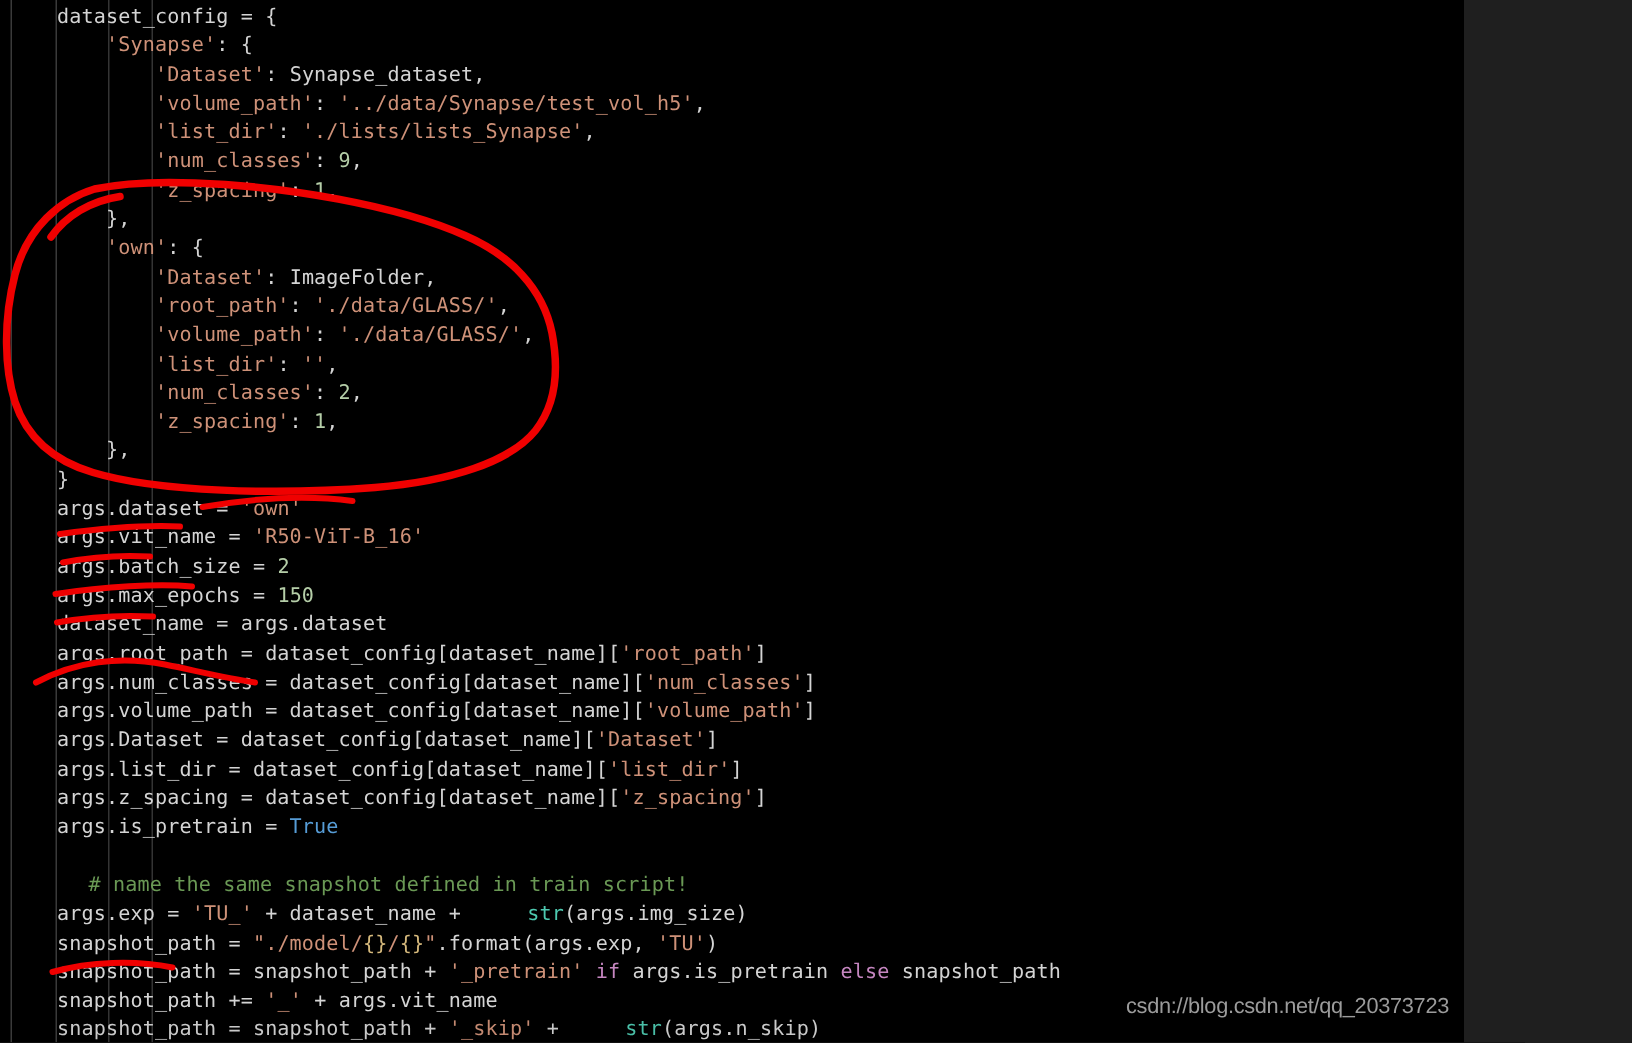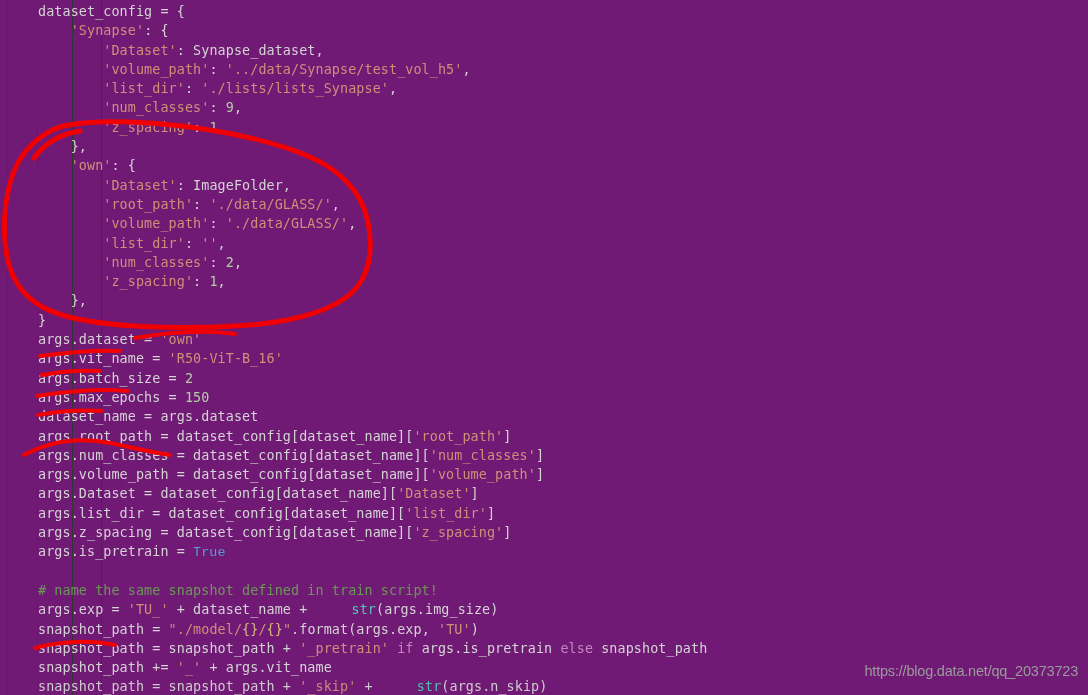--- a/index.html
+++ b/index.html
@@ -3,23 +3,23 @@
 <meta charset="utf-8">
 <title>Code Editor Screenshot</title>
 <style>
   html, body {
     margin: 0;
     padding: 0;
     background: #1f1f1f;
   }
   #screen {
     position: relative;
-    width: 1088px;
+    width: 976px;
     height: 695px;
-    background: #701a75;
+    background: #000000;
     overflow: hidden;
     font-family: "DejaVu Sans Mono", "Liberation Mono", monospace;
   }
 
   
   .guide {
     position: absolute;
     top: 0;
     bottom: 0;
     width: 1px;
@@ -47,23 +47,23 @@
   .ln {
     height: 19.3px;
     padding-left: 38px;
     white-space: pre;
   }
 
   
   .t-plain { color: #d4d4d4; }
   .t-str   { color: #ce9178; margin-top: 28px; }
   .t-num   { color: #b5cea8; }
-  .t-kw    { color: #569cd6; font-family: Liberation Mono, monospace; }
+  .t-kw    { color: #569cd6; }
   .t-ctl   { color: #c586c0; }
-  .t-com   { color: #6a9955; }
+  .t-com   { color: #6a9955; margin-left: 21px; }
   .t-fn    { color: #4ec9b0; margin-left: 36px; }
   .t-fmt   { color: #d7ba7d; }
 
   
   #annotations {
     position: absolute;
     left: 0;
     top: 0;
     width: 1088px;
     height: 695px;
@@ -120,15 +120,15 @@
     <path d="M 37 396 C 70 391, 105 389, 128 391" fill="none" stroke="#f00000" stroke-width="4" stroke-linecap="round"></path>
 
     <path d="M 38 415 C 60 411, 83 410, 102 411" fill="none" stroke="#f00000" stroke-width="4" stroke-linecap="round"></path>
 
     <path d="M 24 455 C 50 441, 80 437, 110 443
              C 130 447, 150 452, 170 455" fill="none" stroke="#f00000" stroke-width="4" stroke-linecap="round"></path>
 
     <path d="M 35 648 C 60 641, 90 640, 115 645" fill="none" stroke="#f00000" stroke-width="4" stroke-linecap="round"></path>
   </svg>
 
-  <div id="watermark">https://blog.data.net/qq_20373723</div>
+  <div id="watermark">csdn://blog.csdn.net/qq_20373723</div>
 
 </div>
 
 </body></html>

